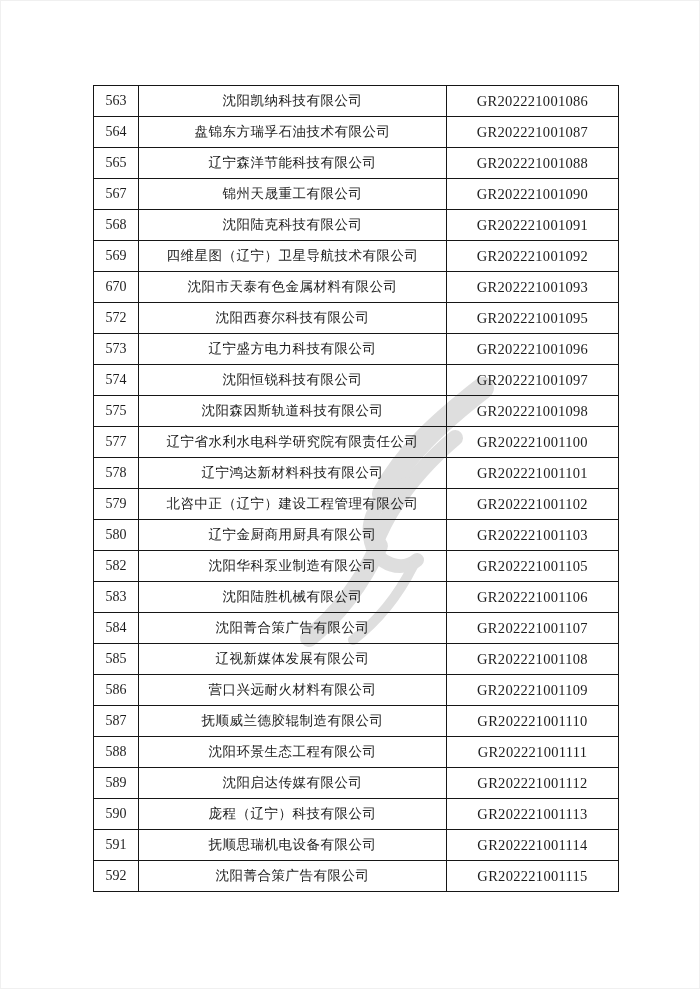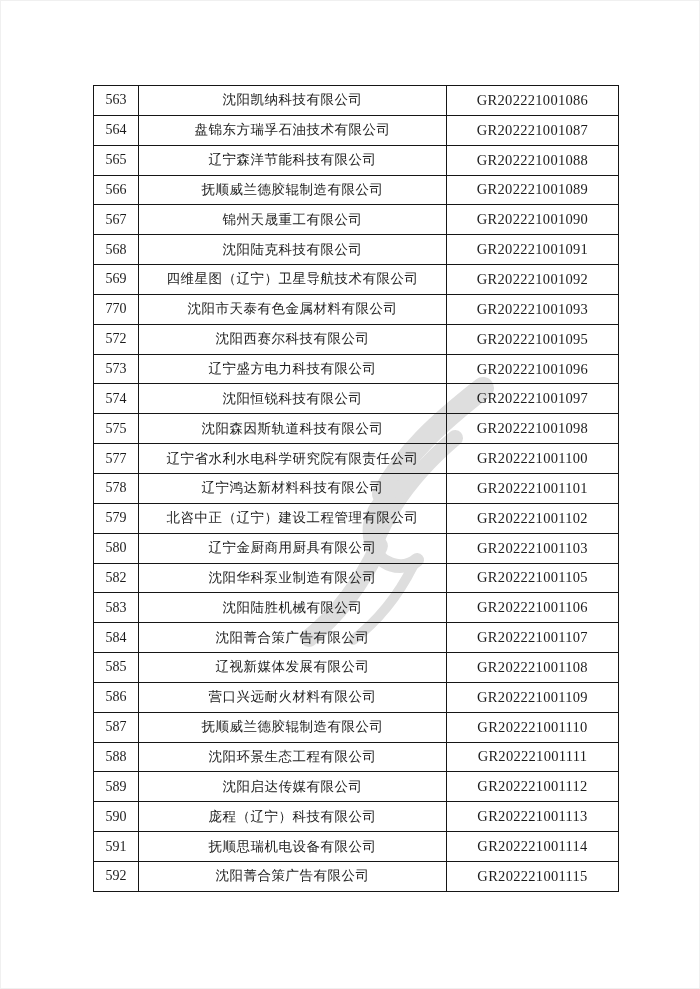--- a/index.html
+++ b/index.html
@@ -95,46 +95,41 @@
     <td class="col-company">盘锦东方瑞孚石油技术有限公司</td>
     <td class="col-code">GR202221001087</td>
   </tr>
 
   <tr>
     <td class="col-index">565</td>
     <td class="col-company">辽宁森洋节能科技有限公司</td>
     <td class="col-code">GR202221001088</td>
   </tr>
 
-  <tr>
-    <td class="col-index">566</td>
-    <td class="col-company">抚顺威兰德胶辊制造有限公司</td>
-    <td class="col-code">GR202221001089</td>
-  </tr>
 
   <tr>
     <td class="col-index">567</td>
     <td class="col-company">锦州天晟重工有限公司</td>
     <td class="col-code">GR202221001090</td>
   </tr>
 
   <tr>
     <td class="col-index">568</td>
     <td class="col-company">沈阳陆克科技有限公司</td>
     <td class="col-code">GR202221001091</td>
   </tr>
 
   <tr>
     <td class="col-index">569</td>
     <td class="col-company">四维星图（辽宁）卫星导航技术有限公司</td>
     <td class="col-code">GR202221001092</td>
   </tr>
 
   <tr>
-    <td class="col-index">770</td>
+    <td class="col-index">670</td>
     <td class="col-company">沈阳市天泰有色金属材料有限公司</td>
     <td class="col-code">GR202221001093</td>
   </tr>
 
 
   <tr>
     <td class="col-index">572</td>
     <td class="col-company">沈阳西赛尔科技有限公司</td>
     <td class="col-code">GR202221001095</td>
   </tr>

